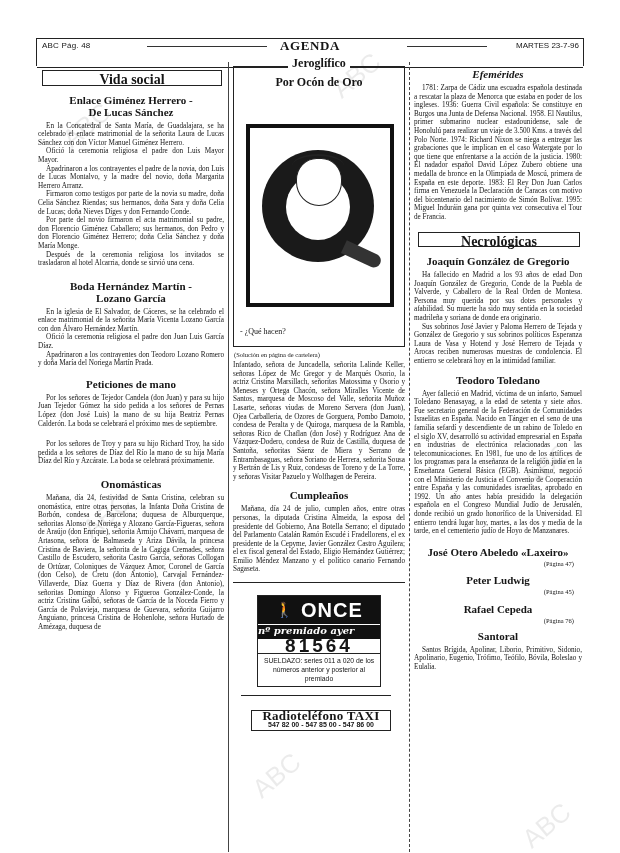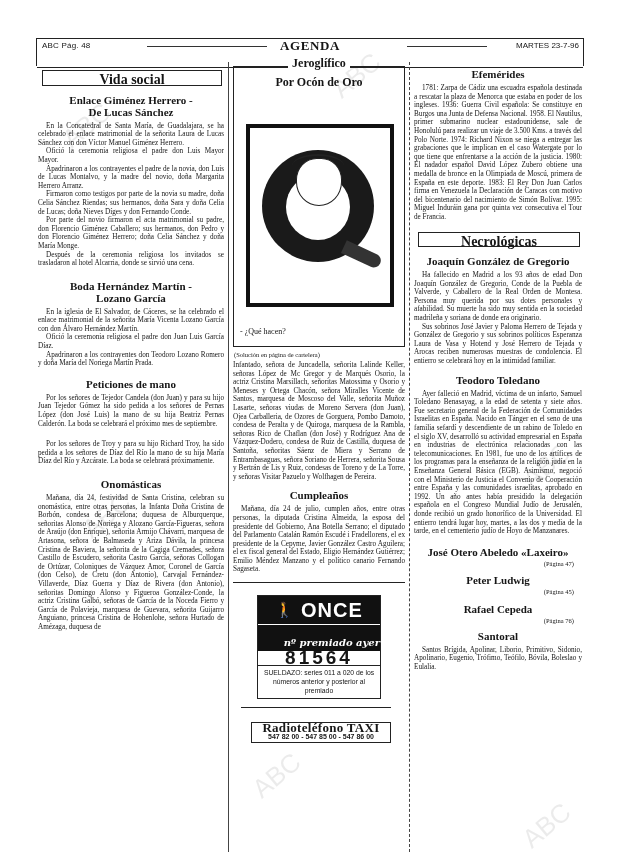--- a/index.html
+++ b/index.html
@@ -34,21 +34,21 @@
   .jero-q-in { position:absolute; left:36px; top:46px; width:64px; height:66px; border-radius:50%; background:#fff; }
   .jero-tail { position:absolute; left:92px; top:120px; width:40px; height:14px; background:#333; border-radius:0 10px 10px 0; transform:rotate(25deg); }
   .jero-face { position:absolute; left:46px; top:30px; width:44px; height:46px; border:1.5px solid #222; border-radius:45% 45% 50% 50%; background:#fff; }
   .jero-hair { position:absolute; left:42px; top:26px; width:52px; height:22px; border-top:2px solid #222; border-radius:50% 50% 0 0; }
   .jero-ans { position:absolute; left:6px; top:262px; font-size:8px; }
   .jero-sol { position:absolute; left:0; top:285px; font-size:6.5px; white-space:nowrap; }
 
   .once { position:relative; margin:12px auto 0; width:122px; border:1.5px solid #222; }
   .once-top { background:#111; color:#fff; height:28px; display:flex; align-items:center; justify-content:center; font-family:"Liberation Sans", sans-serif; font-weight:bold; font-size:20px; letter-spacing:1px; }
   .once-top .fig { font-size:15px; margin-right:6px; }
-  .once-band { background:#111; color:#fff; text-align:right; font-family:"DejaVu Serif", serif; font-style:italic; font-weight:bold; font-size:10px; padding:14px 0 3px; border-top:1px solid #fff; }
+  .once-band { background:#111; color:#fff; text-align:left; font-family:"DejaVu Serif", serif; font-style:italic; font-weight:bold; font-size:10px; padding:2px 0 3px; border-top:1px solid #fff; }
   .once-num { text-align:center; font-family:"Liberation Sans", sans-serif; font-weight:bold; font-size:19px; letter-spacing:3px; padding:3px 0; border-bottom:1px solid #222; }
   .once-note { text-align:center; font-family:"Liberation Sans", sans-serif; font-size:6.8px; line-height:9px; padding:2px 2px 3px; }
 
   .taxi { margin:14px 0 0 18px; width:138px; border:1.5px solid #222; text-align:center; padding:1px 0; }
   .taxi-t { font-family:"Liberation Serif", serif; font-weight:bold; font-size:13px; letter-spacing:0.3px; }
   .taxi-n { font-family:"Liberation Sans", sans-serif; font-weight:bold; font-size:7px; }
 
   .ref { text-align:right; font-size:6.5px; margin:-2px 8px 2px 0; }
   .watermark { position:absolute; font-family:"Liberation Sans", sans-serif; font-size:26px; color:rgba(0,0,0,0.08); transform:rotate(-40deg); pointer-events:none; }
 </style>
@@ -143,21 +143,21 @@
 
     <div style="border-top:1px solid #222;margin-top:8px;width:150px;margin-left:8px;"></div>
 
     <div class="taxi">
       <div class="taxi-t">Radioteléfono TAXI</div>
       <div class="taxi-n">547 82 00 - 547 85 00 - 547 86 00</div>
     </div>
   </div>
 
   <div class="col col-r">
-    <div class="h3 med" style="margin-top:8px;">Efemérides</div>
+    <div class="h3 med" style="margin-top:8px;font-style:italic;">Efemérides</div>
     <p>1781: Zarpa de Cádiz una escuadra española destinada a rescatar la plaza de Menorca que estaba en poder de los ingleses. 1936: Guerra Civil española: Se constituye en Burgos una Junta de Defensa Nacional. 1958. El Nautilus, primer submarino nuclear estadounidense, sale de Honolulú para realizar un viaje de 3.500 Kms. a través del Polo Norte. 1974: Richard Nixon se niega a entregar las grabaciones que le implican en el caso Watergate por lo que tiene que enfrentarse a la acción de la justicia. 1980: El nadador español David López Zubero obtiene una medalla de bronce en la Olimpiada de Moscú, primera de España en este deporte. 1983: El Rey Don Juan Carlos firma en Venezuela la Declaración de Caracas con motivo del bicentenario del nacimiento de Simón Bolívar. 1995: Miguel Induráin gana por quinta vez consecutiva el Tour de Francia.</p>
 
     <div class="boxtitle" style="margin:10px 2px 8px 4px;">Necrológicas</div>
 
     <div class="h3 med">Joaquín González de Gregorio</div>
     <p>Ha fallecido en Madrid a los 93 años de edad Don Joaquín González de Gregorio, Conde de la Puebla de Valverde, y Caballero de la Real Orden de Montesa. Persona muy querida por sus dotes personales y afabilidad. Su muerte ha sido muy sentida en la sociedad madrileña y soriana de donde era originario.</p>
     <p>Sus sobrinos José Javier y Paloma Herrero de Tejada y González de Gregorio y sus sobrinos políticos Esperanza Laura de Vasa y Hotend y José Herrero de Tejada y Arocas reciben numerosas muestras de condolencia. El entierro se celebrará hoy en la intimidad familiar.</p>
 
     <div class="h3 med" style="margin-top:8px;">Teodoro Toledano</div>
     <p>Ayer falleció en Madrid, víctima de un infarto, Samuel Toledano Benasayag, a la edad de setenta y siete años. Fue secretario general de la Federación de Comunidades Israelitas en España. Nacido en Tánger en el seno de una familia sefardí y descendiente de un rabino de Toledo en el siglo XV, desarrolló su actividad empresarial en España en industrias de electrónica relacionadas con las telecomunicaciones. En 1981, fue uno de los artífices de los programas para la enseñanza de la religión judía en la Enseñanza General Básica (EGB). Asimismo, negoció con el Ministerio de Justicia el Convenio de Cooperación entre España y las comunidades israelitas, aprobado en 1992. Un año antes había presidido la delegación española en el Congreso Mundial Judío de Jerusalén, donde recibió un grado honorífico de la Universidad. El entierro tendrá lugar hoy, martes, a las dos y media de la tarde, en el cementerio judío de Hoyo de Manzanares.</p>

